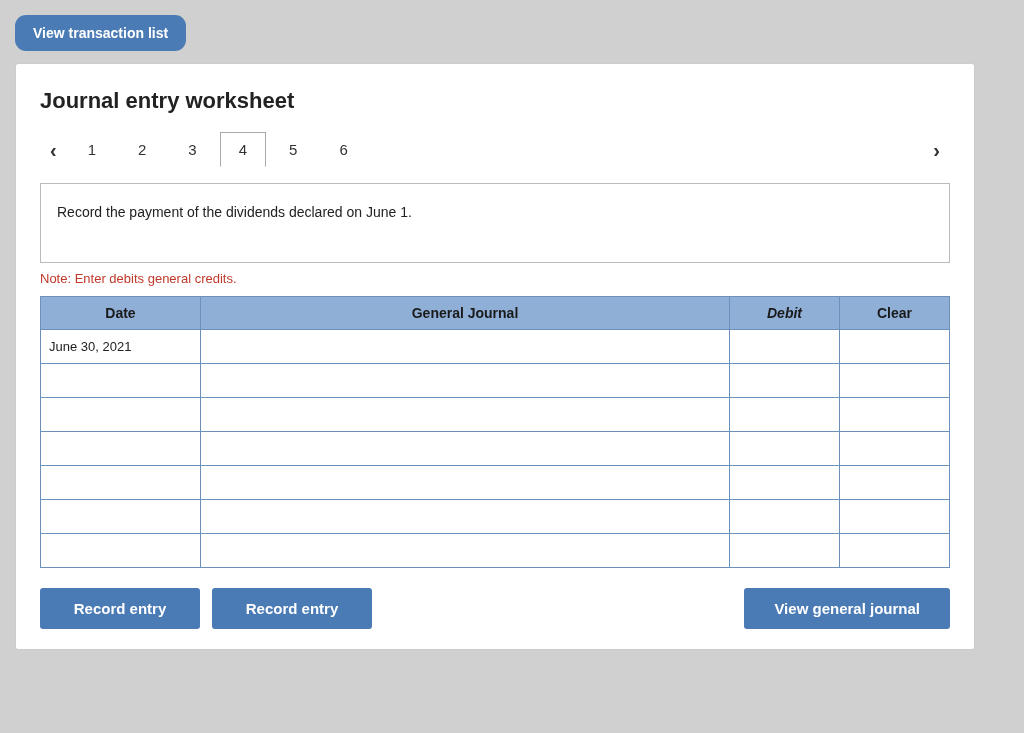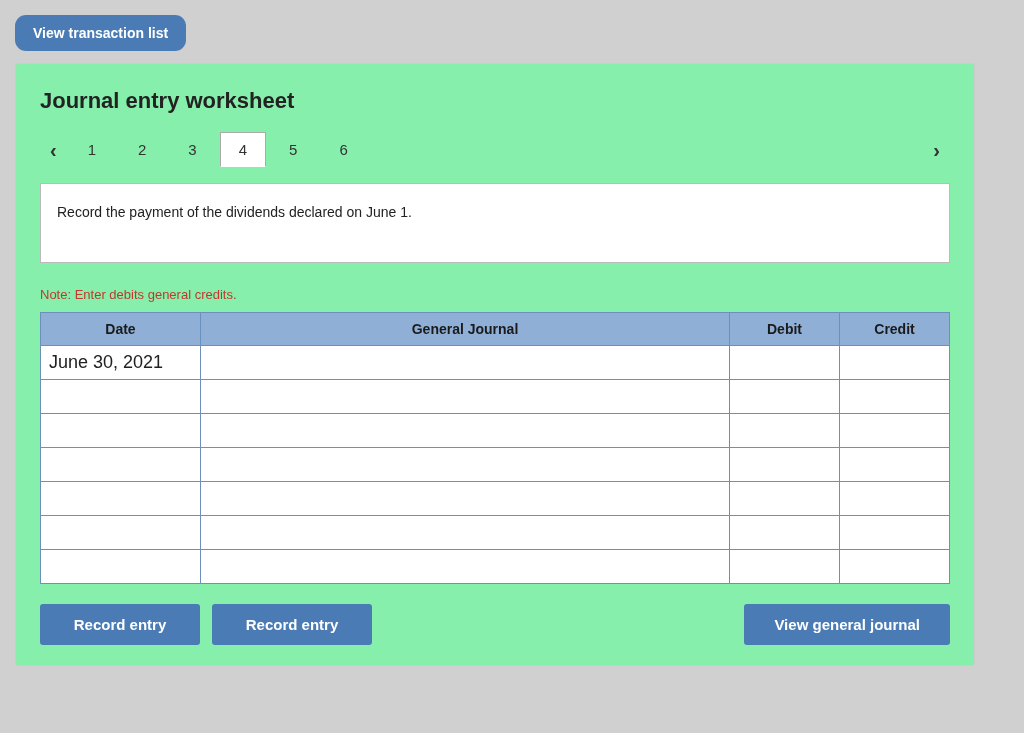--- a/index.html
+++ b/index.html
@@ -17,21 +17,21 @@
       background-color: #4a7bb5;
       color: #fff;
       border: none;
       padding: 10px 18px;
       font-size: 14px;
       font-weight: bold;
       cursor: pointer;
       border-radius: 11px;
     }
     .worksheet-container {
-      background: #86efac;
+      background: #ffffff;
       border: 1px solid #ccc;
       border-radius: 3px;
       padding: 24px 24px 20px 24px;
       max-width: 960px;
     }
     .worksheet-title {
       font-size: 22px;
       font-weight: bold;
       margin-bottom: 18px;
       color: #222;
@@ -64,21 +64,21 @@
     .tab-item.active {
       background: #fff;
       border: 1px solid #aaa;
       border-bottom: 1px solid #fff;
       font-weight: normal;
     }
     .instruction-box {
       background: #fff;
       border: 1px solid #bbb;
       padding: 18px 16px;
-      margin-bottom: 24px;
+      margin-bottom: 8px;
       min-height: 80px;
       font-size: 14px;
       color: #222;
       line-height: 1.5;
     }
     .note-text {
       color: #c0392b;
       font-size: 13px;
       margin-bottom: 10px;
     }
@@ -92,40 +92,40 @@
       color: #1a1a1a;
       font-weight: bold;
       padding: 8px 10px;
       border: 1px solid #6a90bb;
       text-align: center;
       font-size: 14px;
       margin-top: 10px;
     }
     .journal-table thead tr th.date-col { width: 160px; }
     .journal-table thead tr th.journal-col { }
-    .journal-table thead tr th.debit-col { width: 110px; }
+    .journal-table thead tr th.debit-col { width: 110px; font-style: italic; }
     .journal-table thead tr th.credit-col { width: 110px; }
     .journal-table tbody tr td {
       border: 1px solid #6a90bb;
       padding: 0;
       height: 34px;
       background: #fff;
     }
     .journal-table tbody tr td input {
       width: 100%;
       height: 100%;
       border: none;
       outline: none;
       padding: 4px 8px;
       font-size: 13px;
       background: transparent;
     }
     .journal-table tbody tr td.date-cell {
       padding: 4px 8px;
-      font-size: 18px;
+      font-size: 13px;
       color: #222;
       vertical-align: middle;
     }
     .bottom-buttons {
       display: flex;
       align-items: center;
       gap: 12px;
       margin-top: 4px;
     }
     .btn-action {
@@ -168,21 +168,21 @@
   </div>
 
   <div class="note-text">Note: Enter debits general credits.</div>
 
   <table class="journal-table">
     <thead>
       <tr>
         <th class="date-col">Date</th>
         <th class="journal-col">General Journal</th>
         <th class="debit-col">Debit</th>
-        <th class="credit-col">Credit</th>
+        <th class="credit-col">Clear</th>
       </tr>
     </thead>
     <tbody>
       <tr>
         <td class="date-cell">June 30, 2021</td>
         <td><input type="text" style=""></td>
         <td><input type="text" style=""></td>
         <td><input type="text" style=""></td>
       </tr>
       <tr>

